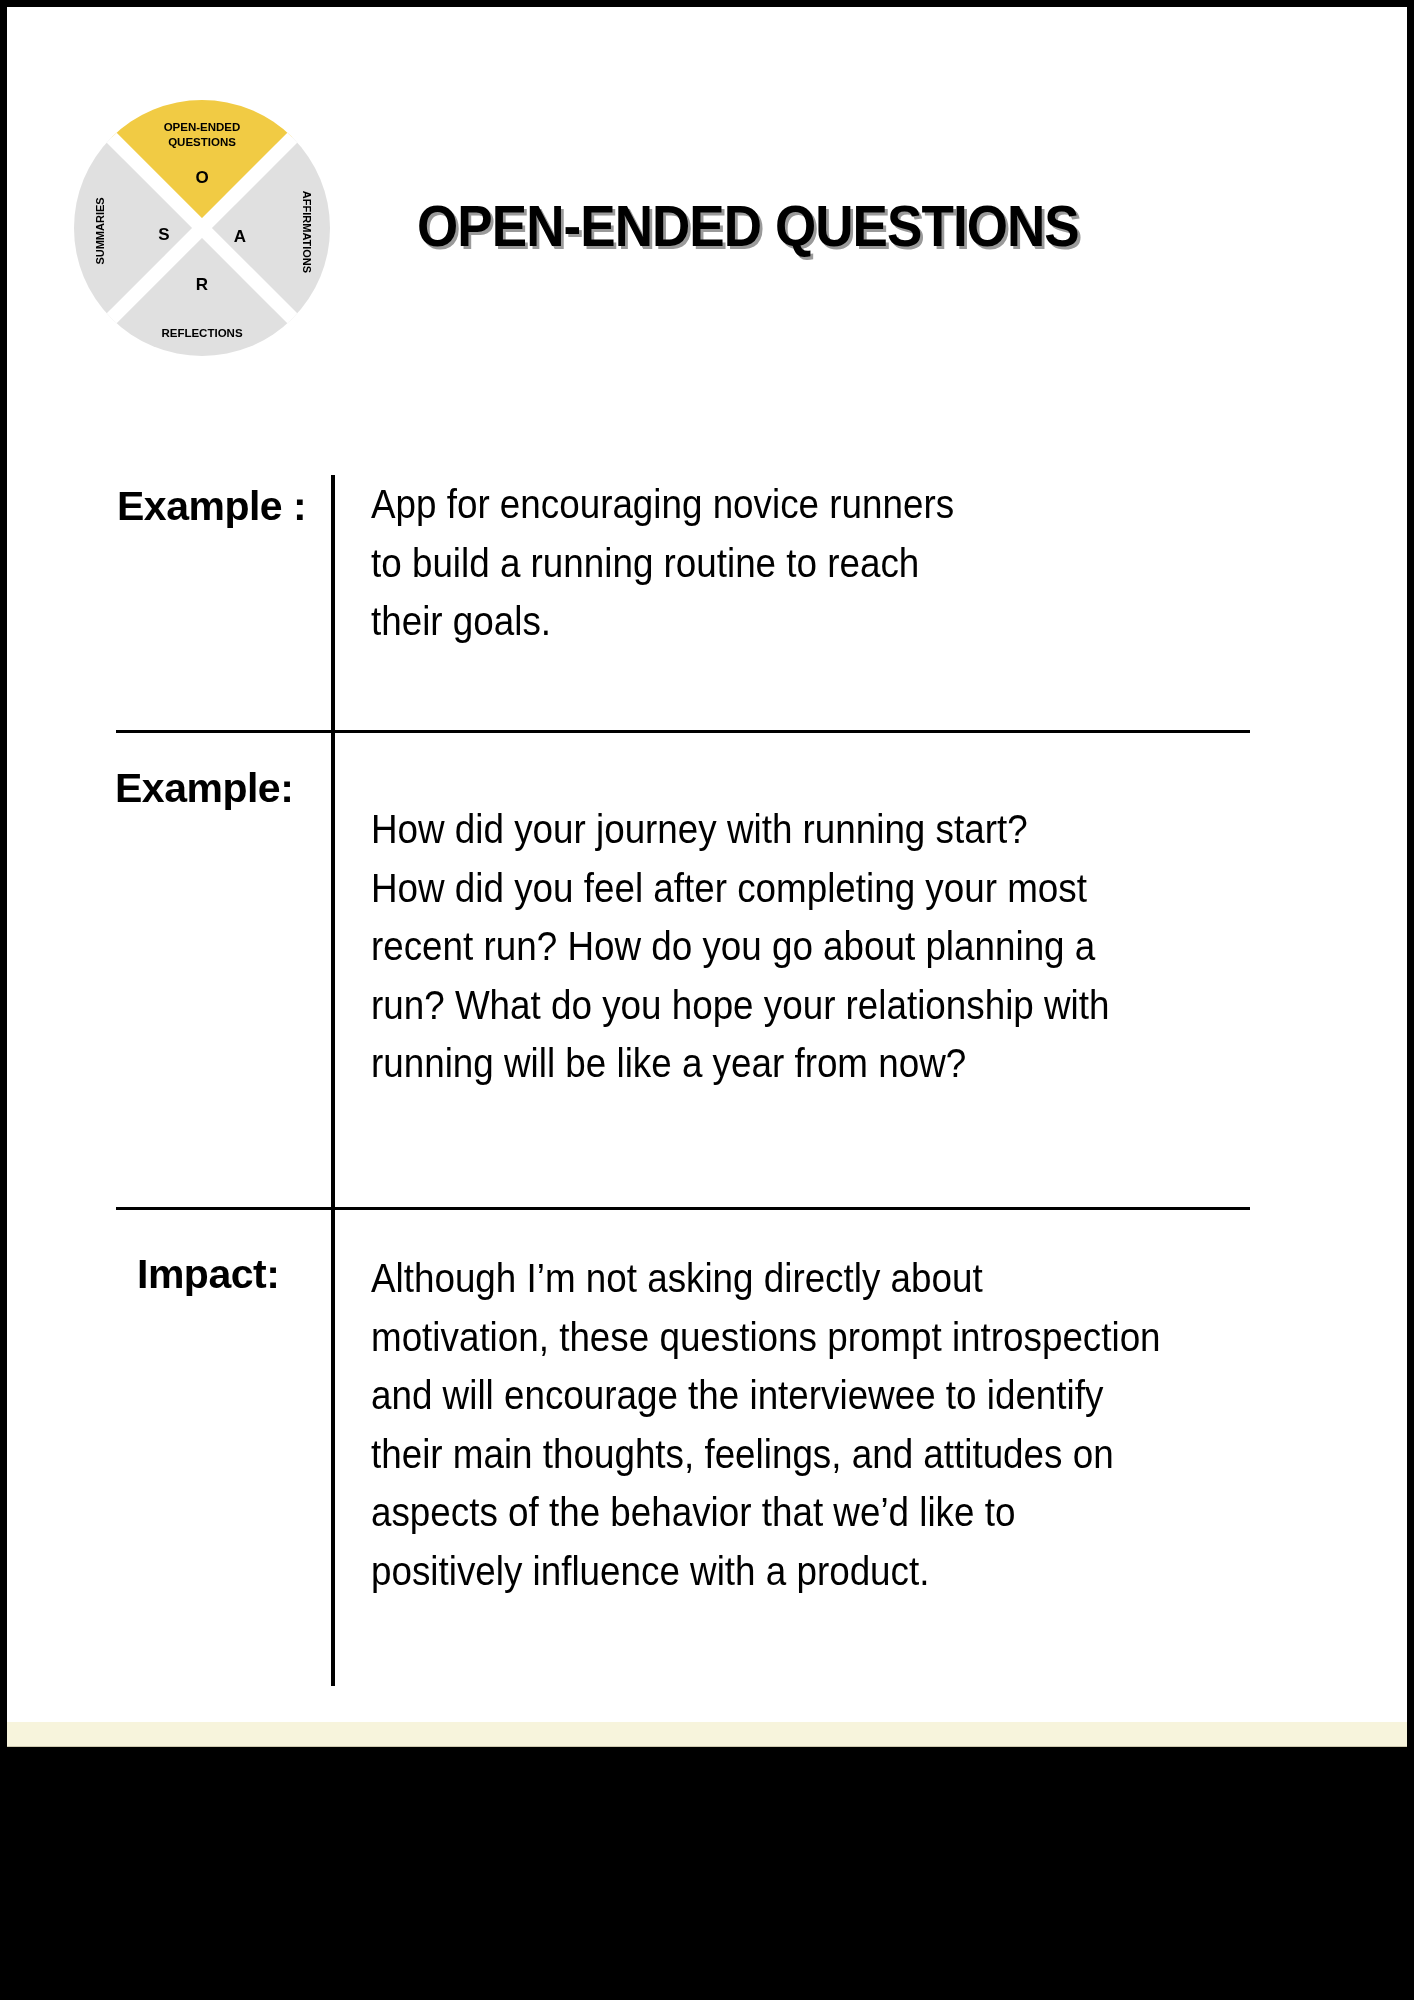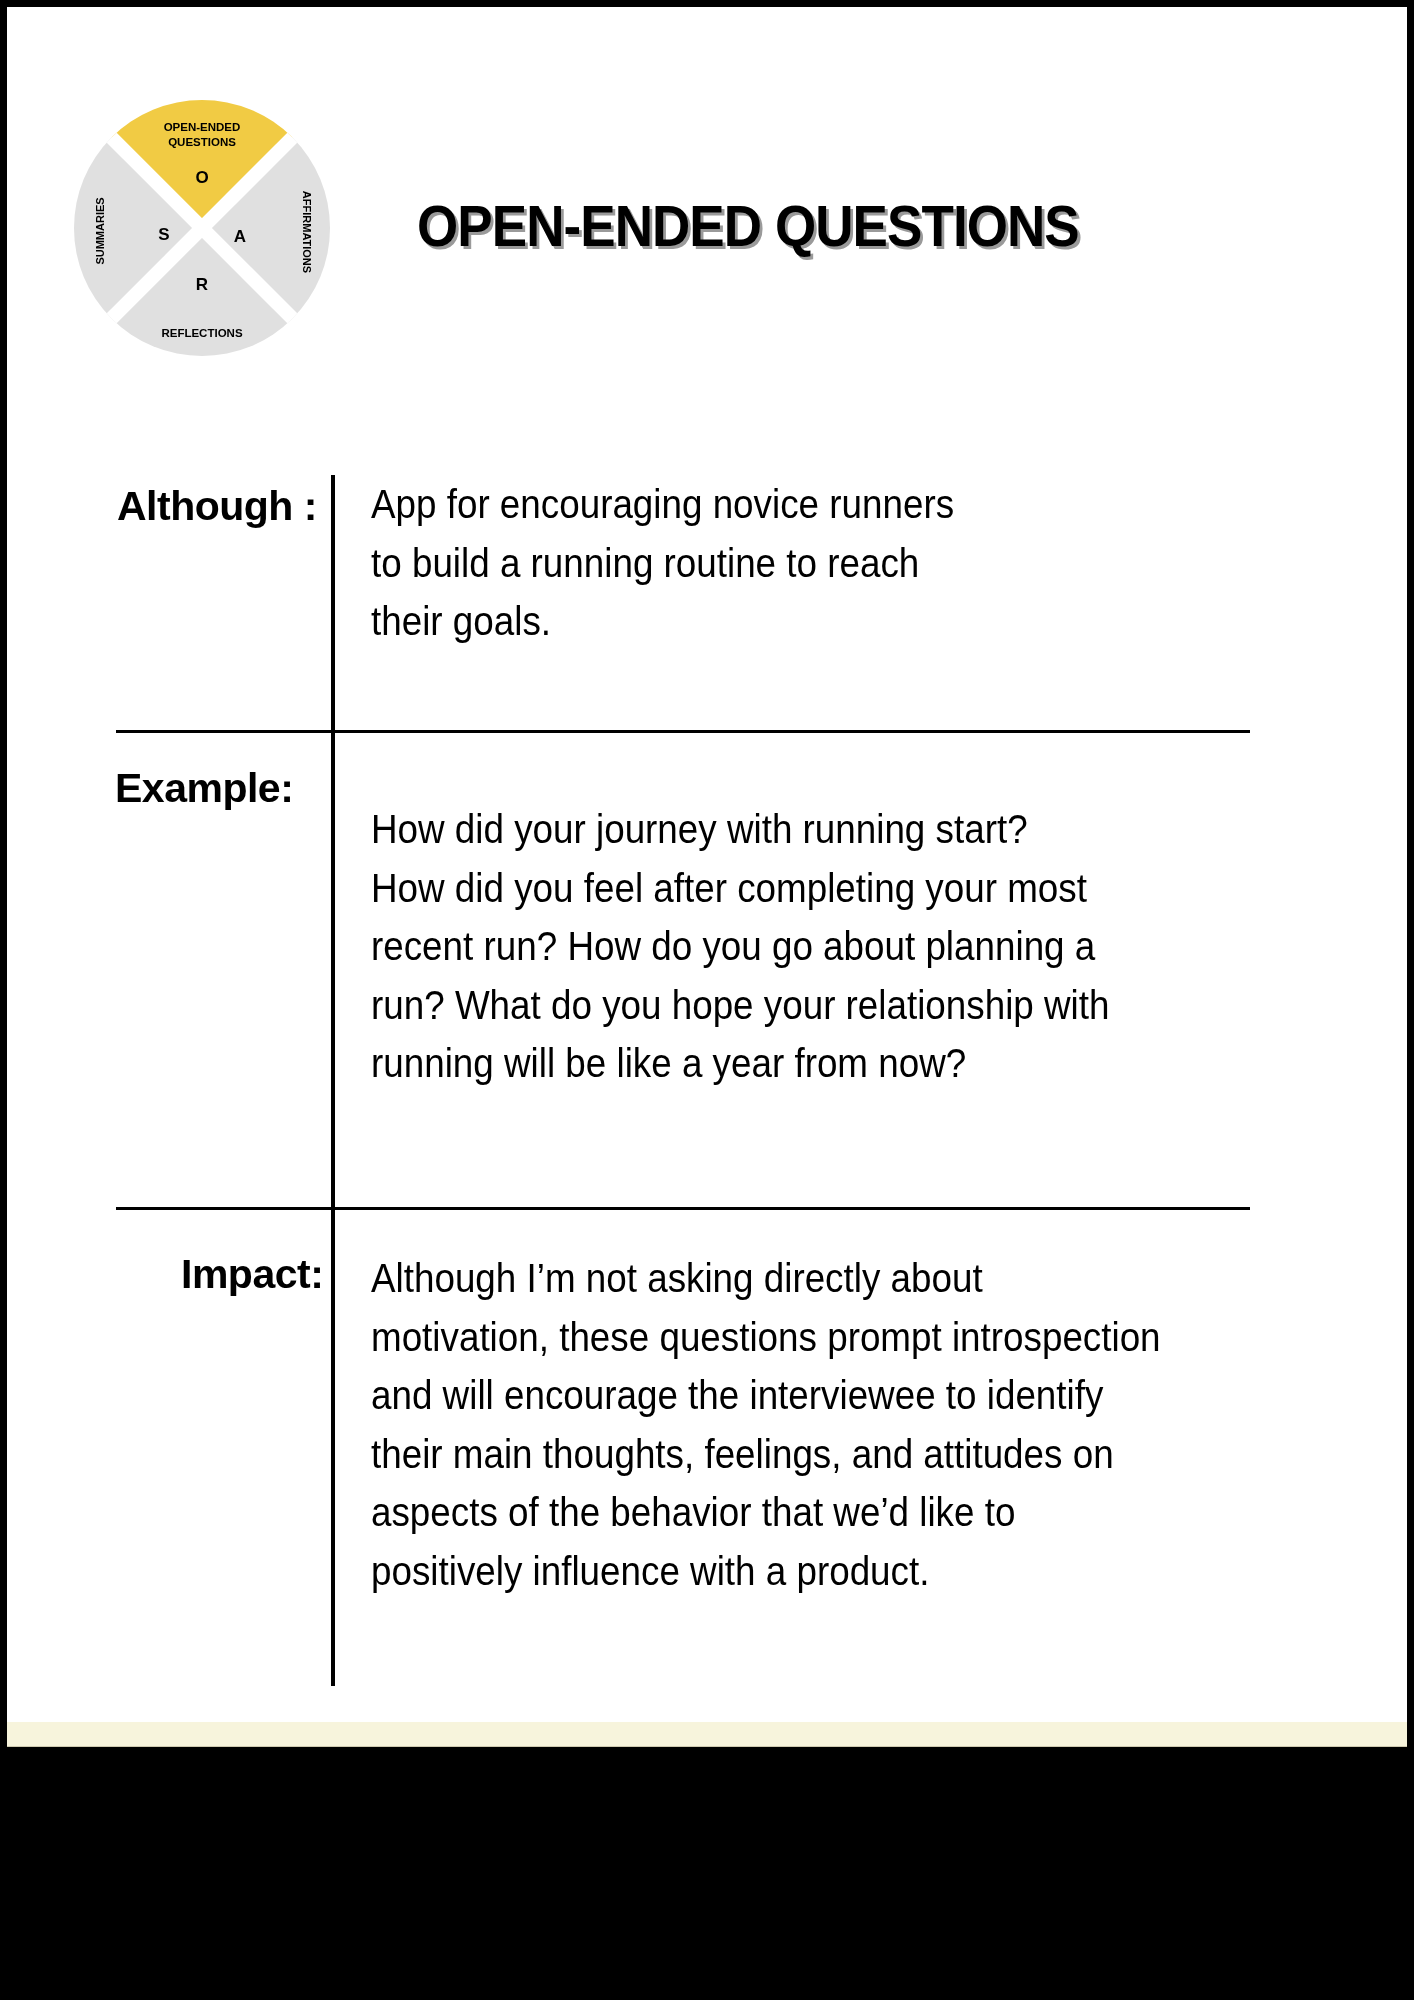--- a/index.html
+++ b/index.html
@@ -78,33 +78,33 @@
       <text x="0" y="0" font-size="11" text-anchor="middle" transform="translate(229,132) rotate(90)">AFFIRMATIONS</text>
     </g>
   </svg>
 
   <div class="title">OPEN-ENDED QUESTIONS</div>
 
   <div class="vline"></div>
   <div class="hline" style="top:723px;"></div>
   <div class="hline" style="top:1200px;"></div>
 
-  <div class="label" style="left:110px; top:476px;">Although :</div>
+  <div class="label" style="left:110px; top:476px;">Example :</div>
   <div class="body-text" style="top:468px;">App for encouraging novice runners
 to build a running routine to reach
 their goals.</div>
 
   <div class="label" style="left:108px; top:758px;">Example:</div>
   <div class="body-text" style="top:793px;">How did your journey with running start?
 How did you feel after completing your most
 recent run? How do you go about planning a
 run? What do you hope your relationship with
 running will be like a year from now?</div>
 
-  <div class="label" style="left:130px; top:1244px;margin-left:44px;">Impact:</div>
+  <div class="label" style="left:130px; top:1244px;">Impact:</div>
   <div class="body-text" style="top:1242px;">Although I’m not asking directly about
 motivation, these questions prompt introspection
 and will encourage the interviewee to identify
 their main thoughts, feelings, and attitudes on
 aspects of the behavior that we’d like to
 positively influence with a product.</div>
 
   <svg class="logo" viewBox="0 0 210 80" xmlns="http://www.w3.org/2000/svg">
     <defs>
       <linearGradient id="blueGrad" x1="0" y1="0" x2="1" y2="0">

